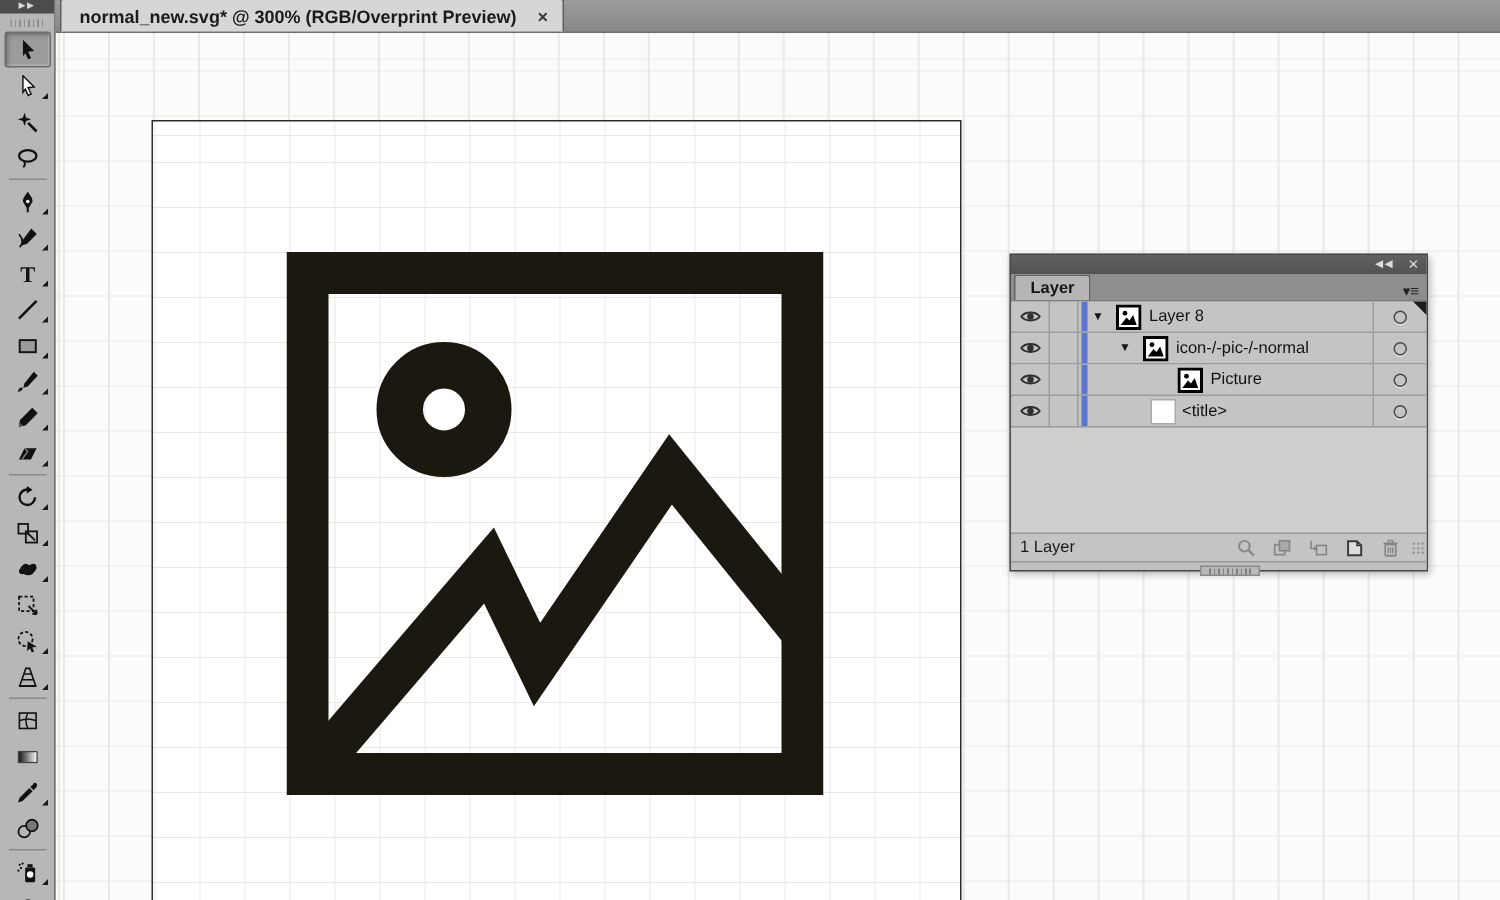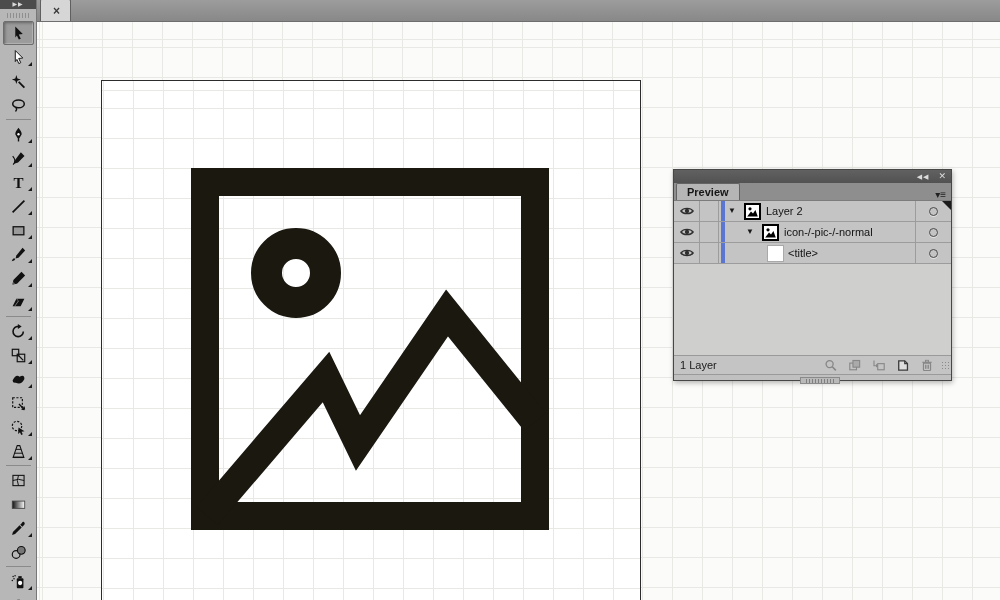--- a/index.html
+++ b/index.html
@@ -104,20 +104,21 @@
   .panel-grip .ribs { width:28px; height:4px;
     background:repeating-linear-gradient(90deg,#7f7f7f 0 1px,transparent 1px 3px); }
 </style>
 </head>
 <body>
 
 <div id="stage">
 
   <div class="tabbar">
     <div class="doc-tab">
+      <span class="title">normal_new.svg* @ 300% (RGB/Overprint Preview)</span>
       <span class="close">×</span>
     </div>
   </div>
 
   <div class="toolspanel">
     <div class="tools-header">
       <span>▶▶</span>
     </div>
     <div class="tools-grip">
       <span class="ribs"></span>
@@ -353,21 +354,21 @@
       <polyline points="16,348 135,209 167,275 256,145 344,254" fill="none" style="stroke:var(--artwork)" stroke-width="28" stroke-miterlimit="6"></polyline>
     </svg>
   </div>
 
   <div class="layerspanel">
     <div class="lp-titlebar">
       <span class="lp-collapse">◀◀</span>
       <span class="lp-close">✕</span>
     </div>
     <div class="lp-tabrow">
-      <span class="lp-tab">Preview</span>
+      <span class="lp-tab">Layer</span>
       <span class="lp-menu">▾≡</span>
     </div>
     <div class="lp-rows">
       <div class="lrow">
           <span class="cell eye">
             <svg width="14" height="10" viewBox="0 0 13 9">
               <path d="M0.8 4.5 C3.2 1.2 9.8 1.2 12.2 4.5 C9.8 7.8 3.2 7.8 0.8 4.5 Z" fill="none" stroke="#2f2f2f" stroke-width="1.2"></path>
               <circle cx="6.5" cy="4.5" r="2" fill="#2f2f2f"></circle>
             </svg>
           </span>
@@ -375,21 +376,21 @@
           <span class="cell content" style="padding-left:9px">
             <span class="selbar"></span>
             <span class="disc">▼</span>
             <span class="thumb picture">
               <svg width="17" height="17" viewBox="0 0 17 17">
                 <rect x="1" y="1" width="15" height="15" fill="#fff" stroke="#000" stroke-width="2"></rect>
                 <circle cx="6" cy="5.8" r="1.6" fill="#000"></circle>
                 <path d="M3.2 13.6 L7 8.6 L9 10.6 L11.4 7 L13.8 13.6 Z" fill="#000"></path>
               </svg>
             </span>
-            <span class="llabel">Layer 2</span>
+            <span class="llabel">Layer 8</span>
           </span>
           <span class="cell target">
             <span class="circle"></span>
           </span>
         </div>
         <div class="lrow">
           <span class="cell eye">
             <svg width="14" height="10" viewBox="0 0 13 9">
               <path d="M0.8 4.5 C3.2 1.2 9.8 1.2 12.2 4.5 C9.8 7.8 3.2 7.8 0.8 4.5 Z" fill="none" stroke="#2f2f2f" stroke-width="1.2"></path>
               <circle cx="6.5" cy="4.5" r="2" fill="#2f2f2f"></circle>
@@ -413,20 +414,43 @@
           </span>
         </div>
         <div class="lrow">
           <span class="cell eye">
             <svg width="14" height="10" viewBox="0 0 13 9">
               <path d="M0.8 4.5 C3.2 1.2 9.8 1.2 12.2 4.5 C9.8 7.8 3.2 7.8 0.8 4.5 Z" fill="none" stroke="#2f2f2f" stroke-width="1.2"></path>
               <circle cx="6.5" cy="4.5" r="2" fill="#2f2f2f"></circle>
             </svg>
           </span>
           <span class="cell lock"></span>
+          <span class="cell content" style="padding-left:66px">
+            <span class="selbar"></span>
+            <span class="thumb picture">
+              <svg width="17" height="17" viewBox="0 0 17 17">
+                <rect x="1" y="1" width="15" height="15" fill="#fff" stroke="#000" stroke-width="2"></rect>
+                <circle cx="6" cy="5.8" r="1.6" fill="#000"></circle>
+                <path d="M3.2 13.6 L7 8.6 L9 10.6 L11.4 7 L13.8 13.6 Z" fill="#000"></path>
+              </svg>
+            </span>
+            <span class="llabel">Picture</span>
+          </span>
+          <span class="cell target">
+            <span class="circle"></span>
+          </span>
+        </div>
+        <div class="lrow">
+          <span class="cell eye">
+            <svg width="14" height="10" viewBox="0 0 13 9">
+              <path d="M0.8 4.5 C3.2 1.2 9.8 1.2 12.2 4.5 C9.8 7.8 3.2 7.8 0.8 4.5 Z" fill="none" stroke="#2f2f2f" stroke-width="1.2"></path>
+              <circle cx="6.5" cy="4.5" r="2" fill="#2f2f2f"></circle>
+            </svg>
+          </span>
+          <span class="cell lock"></span>
           <span class="cell content" style="padding-left:49px">
             <span class="selbar"></span>
             <span class="thumb blank"></span>
             <span class="llabel">&lt;title&gt;</span>
           </span>
           <span class="cell target">
             <span class="circle"></span>
           </span>
         </div>
         <span class="corner-flag"></span>

